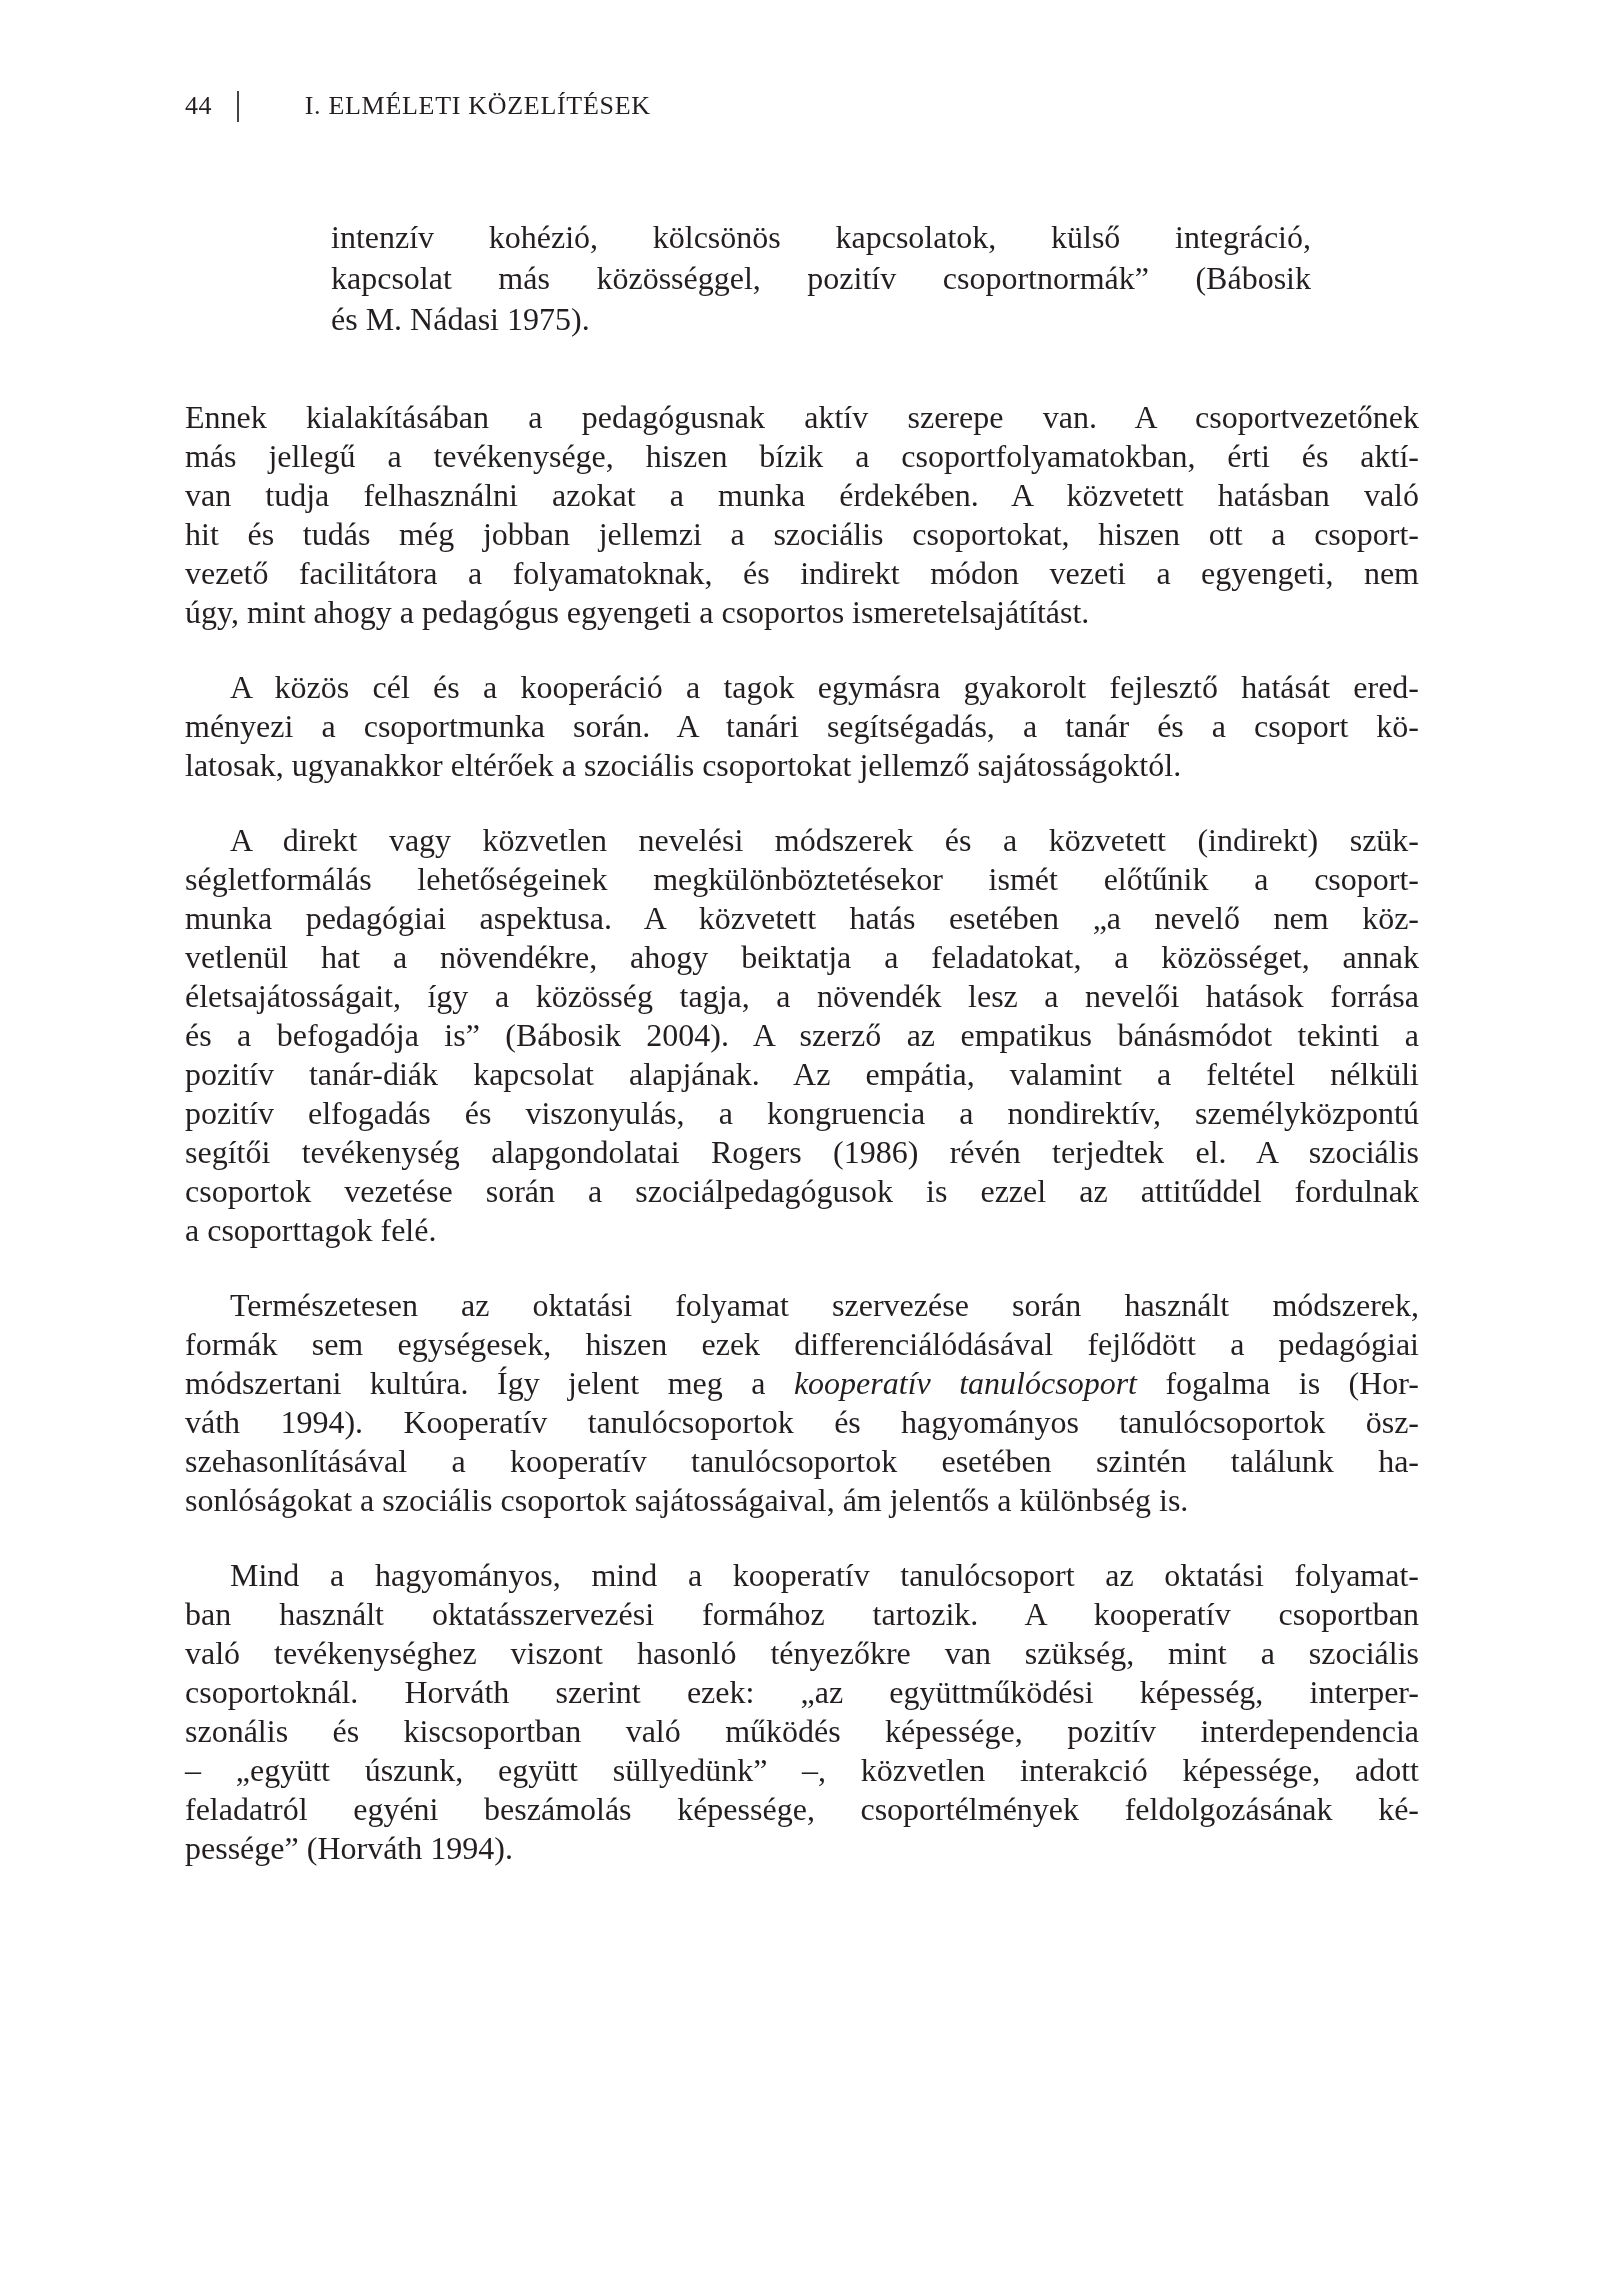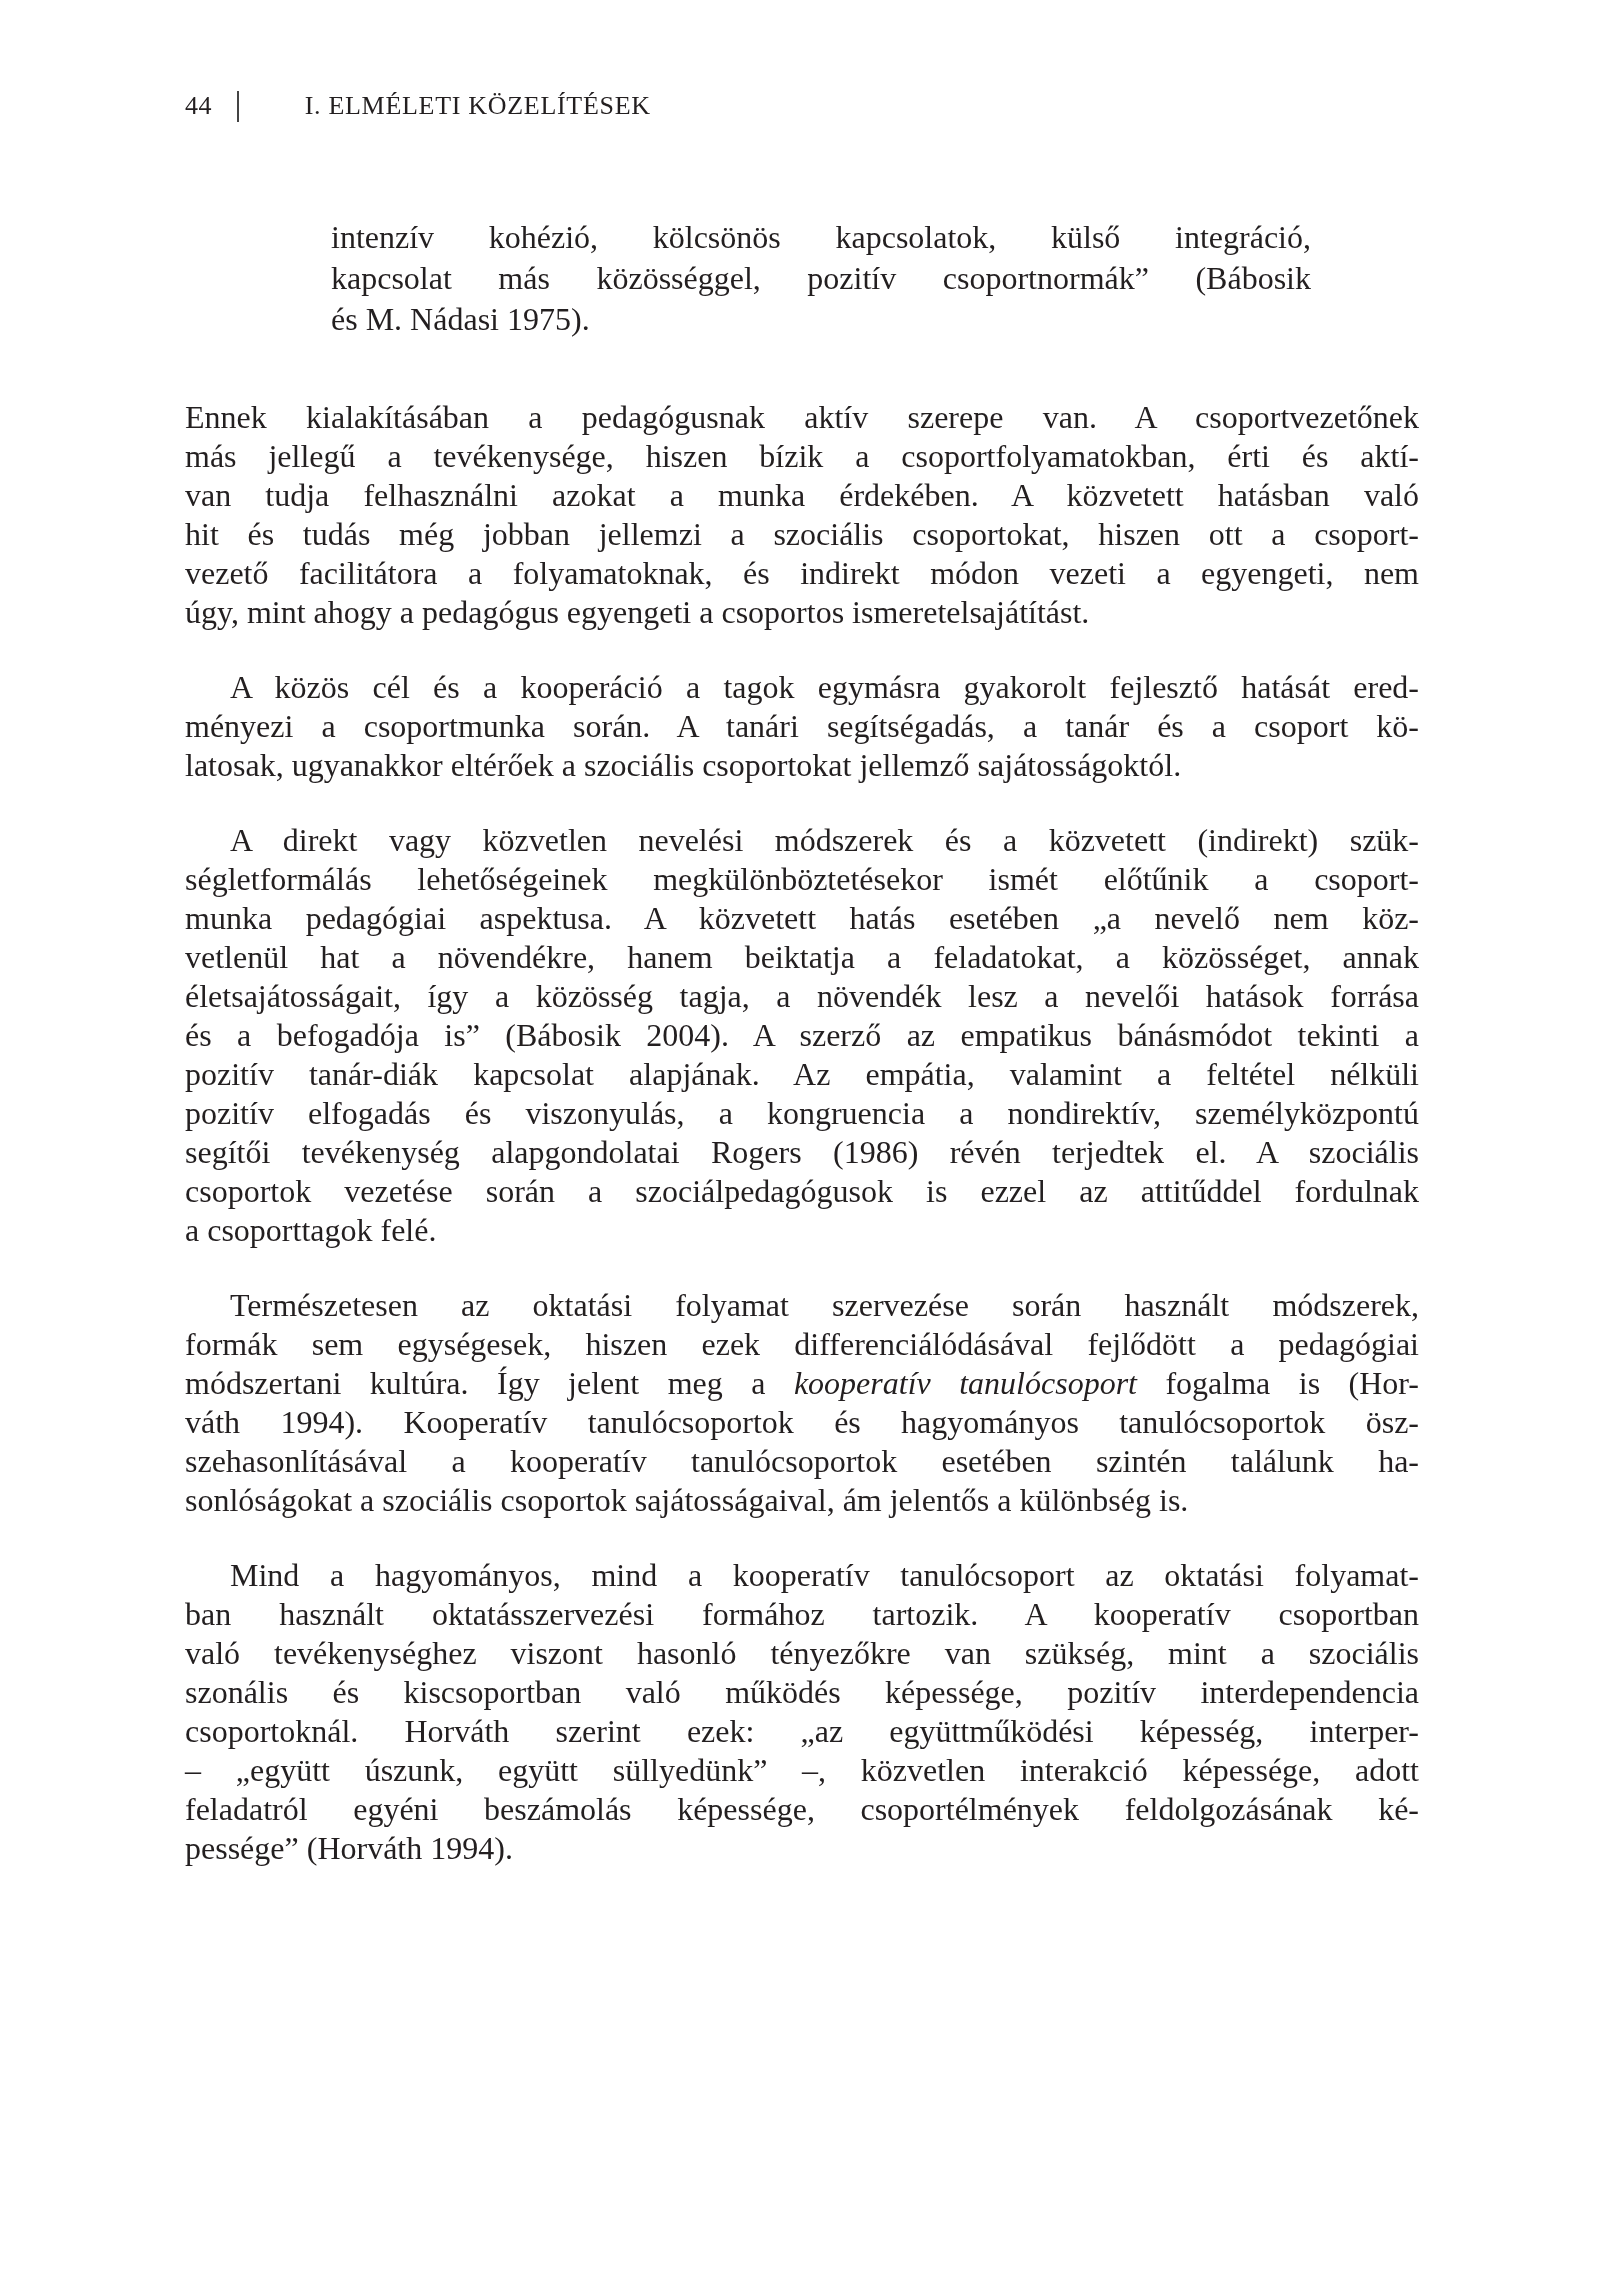--- a/index.html
+++ b/index.html
@@ -44,41 +44,41 @@
     </div>
     <div>
       <span class="line indent">A közös cél és a kooperáció a tagok egymásra gyakorolt fejlesztő hatását ered-</span>
       <span class="line">ményezi a csoportmunka során. A tanári segítségadás, a tanár és a csoport kö-</span>
       <span class="line last">latosak, ugyanakkor eltérőek a szociális csoportokat jellemző sajátosságoktól.</span>
     </div>
     <div>
       <span class="line indent">A direkt vagy közvetlen nevelési módszerek és a közvetett (indirekt) szük-</span>
       <span class="line">ségletformálás lehetőségeinek megkülönböztetésekor ismét előtűnik a csoport-</span>
       <span class="line">munka pedagógiai aspektusa. A közvetett hatás esetében „a nevelő nem köz-</span>
-      <span class="line">vetlenül hat a növendékre, hanem beiktatja a feladatokat, a közösséget, annak</span>
+      <span class="line">vetlenül hat a növendékre, ahogy beiktatja a feladatokat, a közösséget, annak</span>
       <span class="line">életsajátosságait, így a közösség tagja, a növendék lesz a nevelői hatások forrása</span>
       <span class="line">és a befogadója is” (Bábosik 2004). A szerző az empatikus bánásmódot tekinti a</span>
       <span class="line">pozitív tanár-diák kapcsolat alapjának. Az empátia, valamint a feltétel nélküli</span>
       <span class="line">pozitív elfogadás és viszonyulás, a kongruencia a nondirektív, személyközpontú</span>
       <span class="line">segítői tevékenység alapgondolatai Rogers (1986) révén terjedtek el. A szociális</span>
       <span class="line">csoportok vezetése során a szociálpedagógusok is ezzel az attitűddel fordulnak</span>
       <span class="line last">a csoporttagok felé.</span>
     </div>
     <div>
       <span class="line indent">Természetesen az oktatási folyamat szervezése során használt módszerek,</span>
       <span class="line">formák sem egységesek, hiszen ezek differenciálódásával fejlődött a pedagógiai</span>
       <span class="line">módszertani kultúra. Így jelent meg a <em>kooperatív tanulócsoport</em> fogalma is (Hor-</span>
       <span class="line">váth 1994). Kooperatív tanulócsoportok és hagyományos tanulócsoportok ösz-</span>
       <span class="line">szehasonlításával a kooperatív tanulócsoportok esetében szintén találunk ha-</span>
       <span class="line last">sonlóságokat a szociális csoportok sajátosságaival, ám jelentős a különbség is.</span>
     </div>
     <div>
       <span class="line indent">Mind a hagyományos, mind a kooperatív tanulócsoport az oktatási folyamat-</span>
       <span class="line">ban használt oktatásszervezési formához tartozik. A kooperatív csoportban</span>
       <span class="line">való tevékenységhez viszont hasonló tényezőkre van szükség, mint a szociális</span>
+      <span class="line">csoportoknál. Horváth szerint ezek: „az együttműködési képesség, interper-</span>
       <span class="line">szonális és kiscsoportban való működés képessége, pozitív interdependencia</span>
-      <span class="line">csoportoknál. Horváth szerint ezek: „az együttműködési képesség, interper-</span>
       <span class="line">– „együtt úszunk, együtt süllyedünk” –, közvetlen interakció képessége, adott</span>
       <span class="line">feladatról egyéni beszámolás képessége, csoportélmények feldolgozásának ké-</span>
       <span class="line last">pessége” (Horváth 1994).</span>
     </div>
   </div>
 
 
 </body></html>

